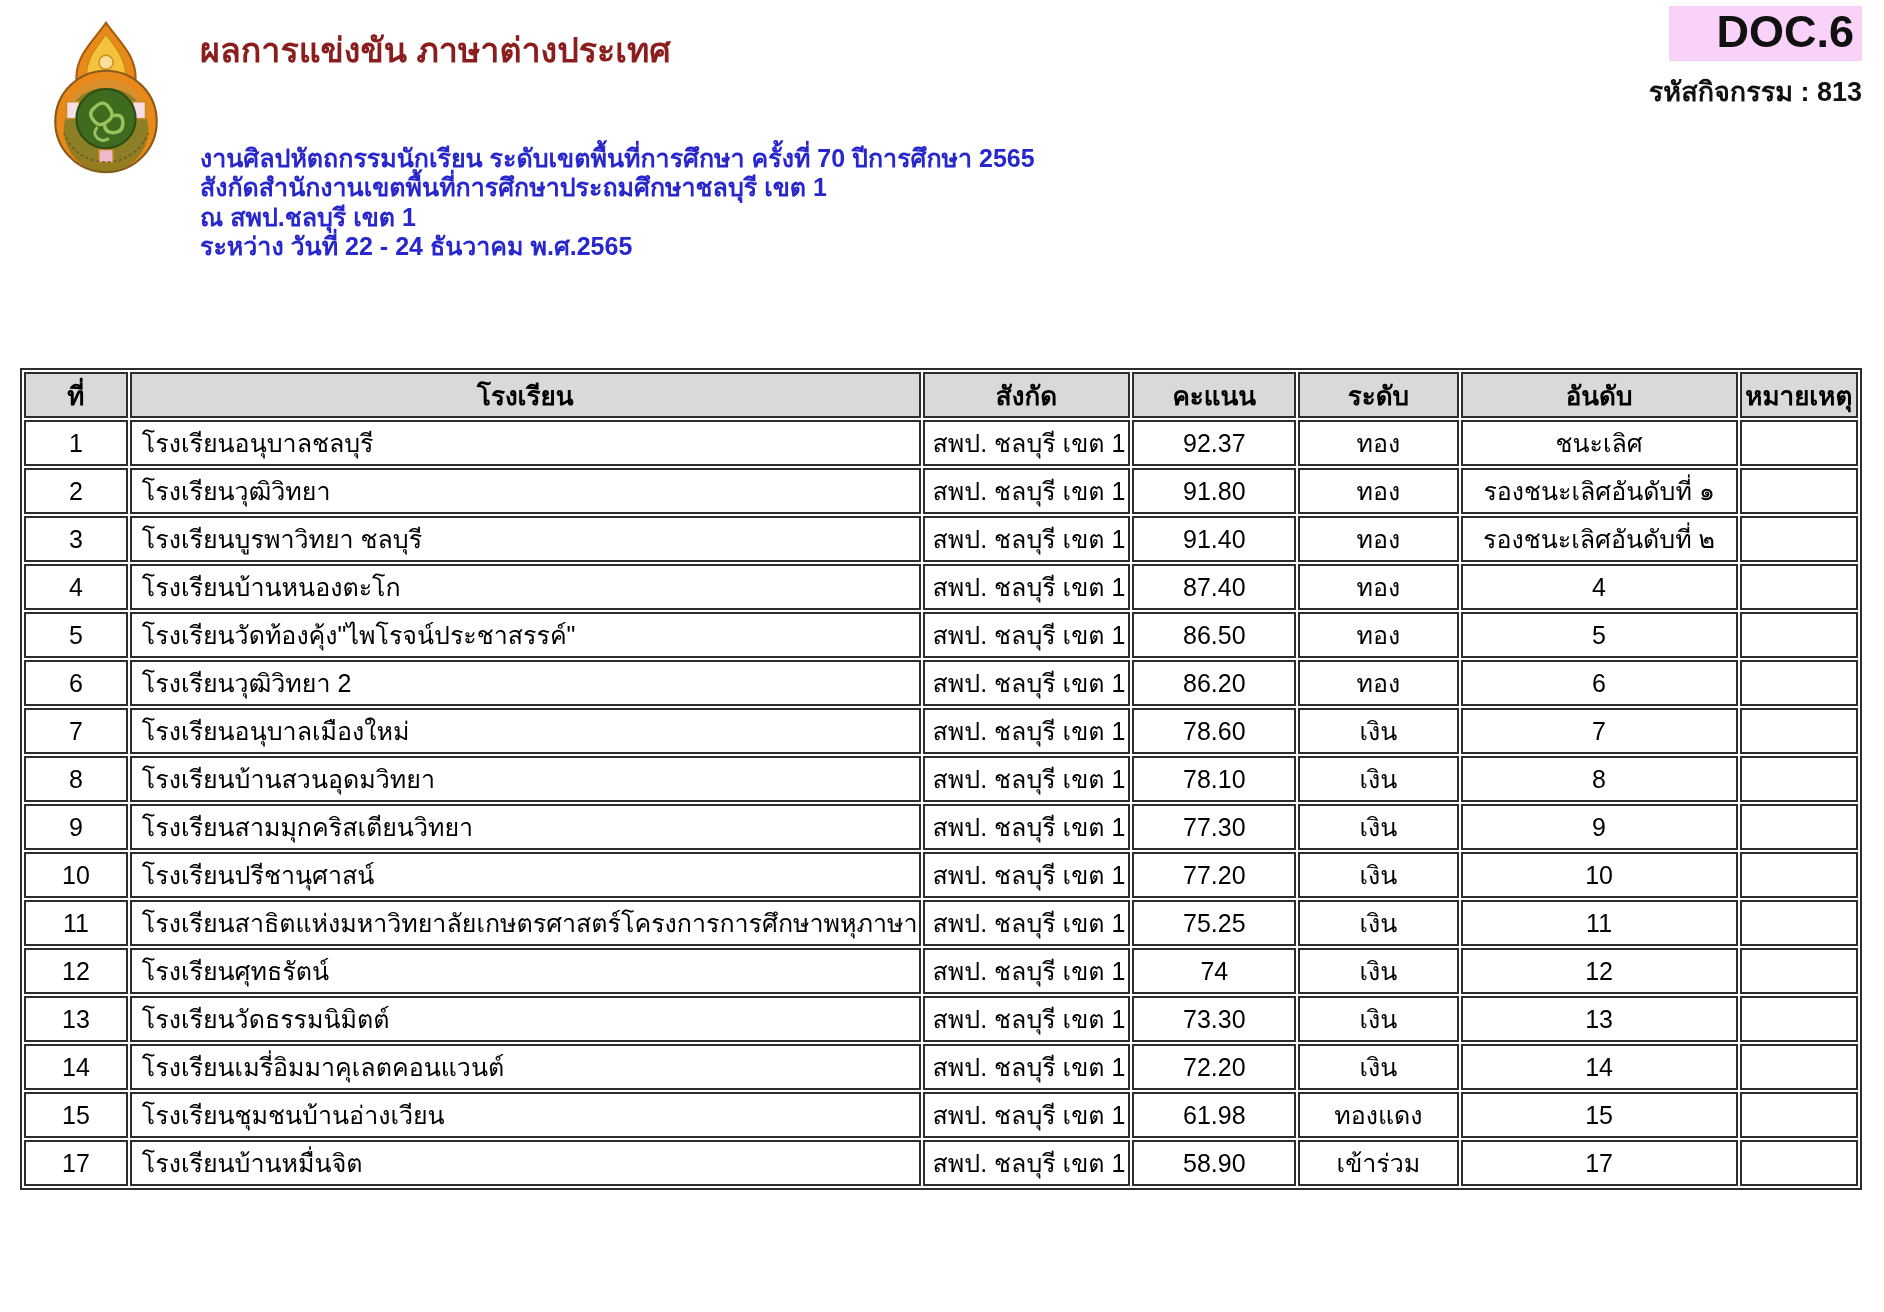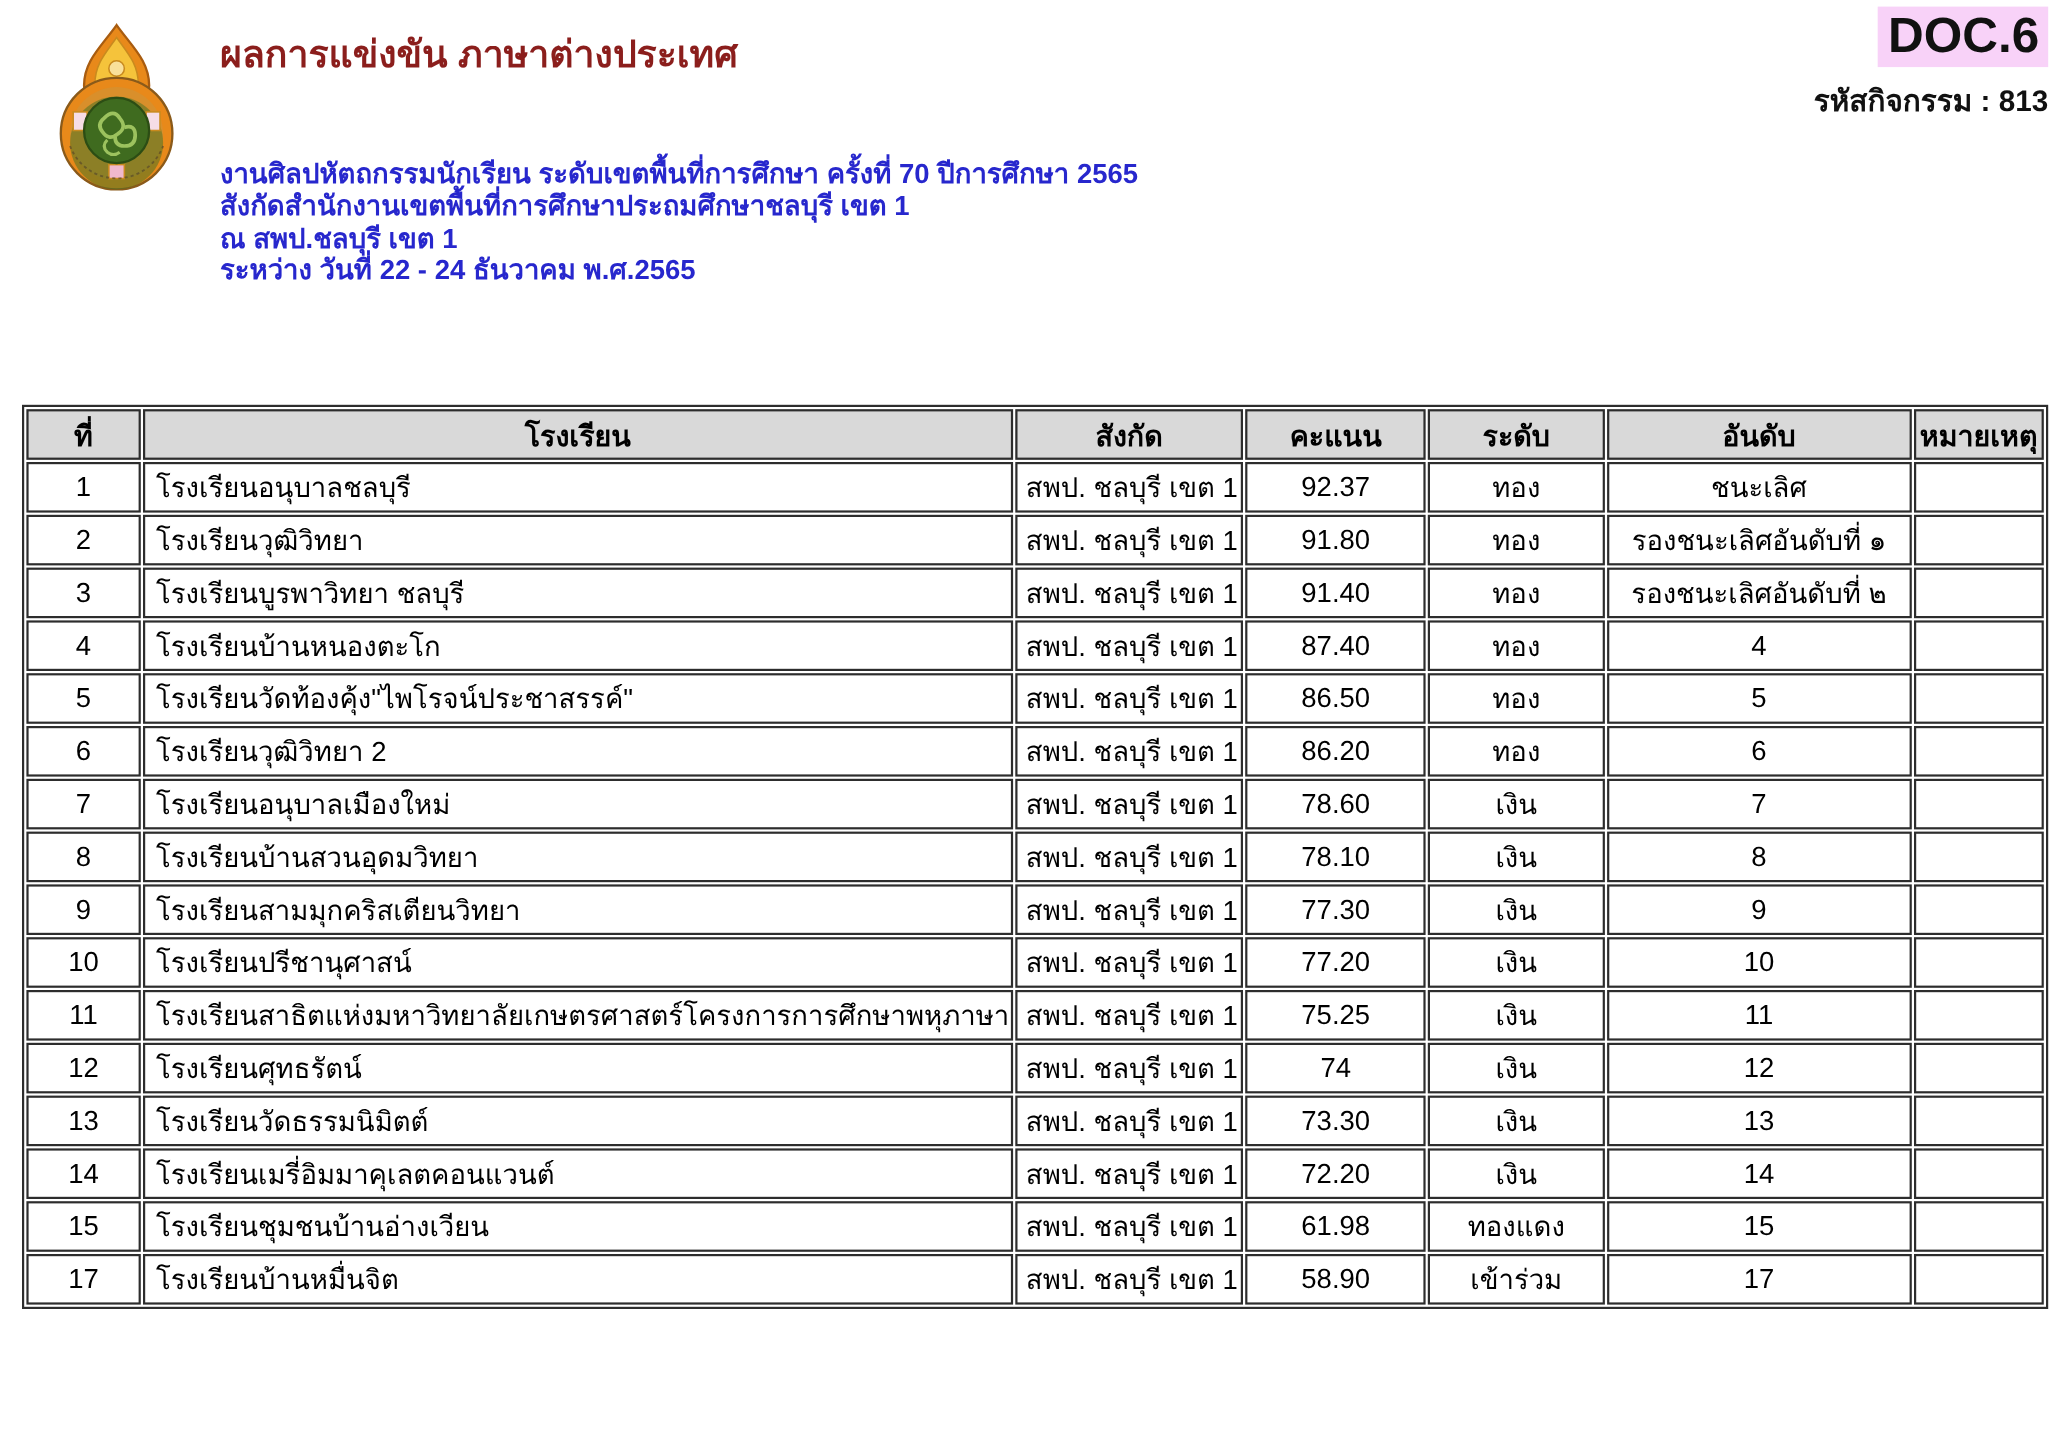--- a/index.html
+++ b/index.html
@@ -16,21 +16,21 @@
   }
   .titles {
     position: absolute; left: 200px; top: 28px;
     color: #8b1e1c; font-weight: bold;
     font-size: 34px; line-height: 1.32;
   }
   .doc-badge {
     position: absolute; right: 22px; top: 6px;
     background: #f8d2f8; color: #111;
     font-size: 45px; font-weight: bold;
-    width: 155px; height: 55px;
+    width: 193px; height: 55px;
     display: flex; align-items: center; justify-content: flex-end;
     padding: 0 8px 4px 0;
   }
   .activity-code {
     position: absolute; right: 22px; top: 70px;
     color: #111; font-size: 27px; font-weight: bold;
   }
   .event-info {
     position: absolute; left: 200px; top: 144px;
     color: #2727cd; font-weight: bold;

